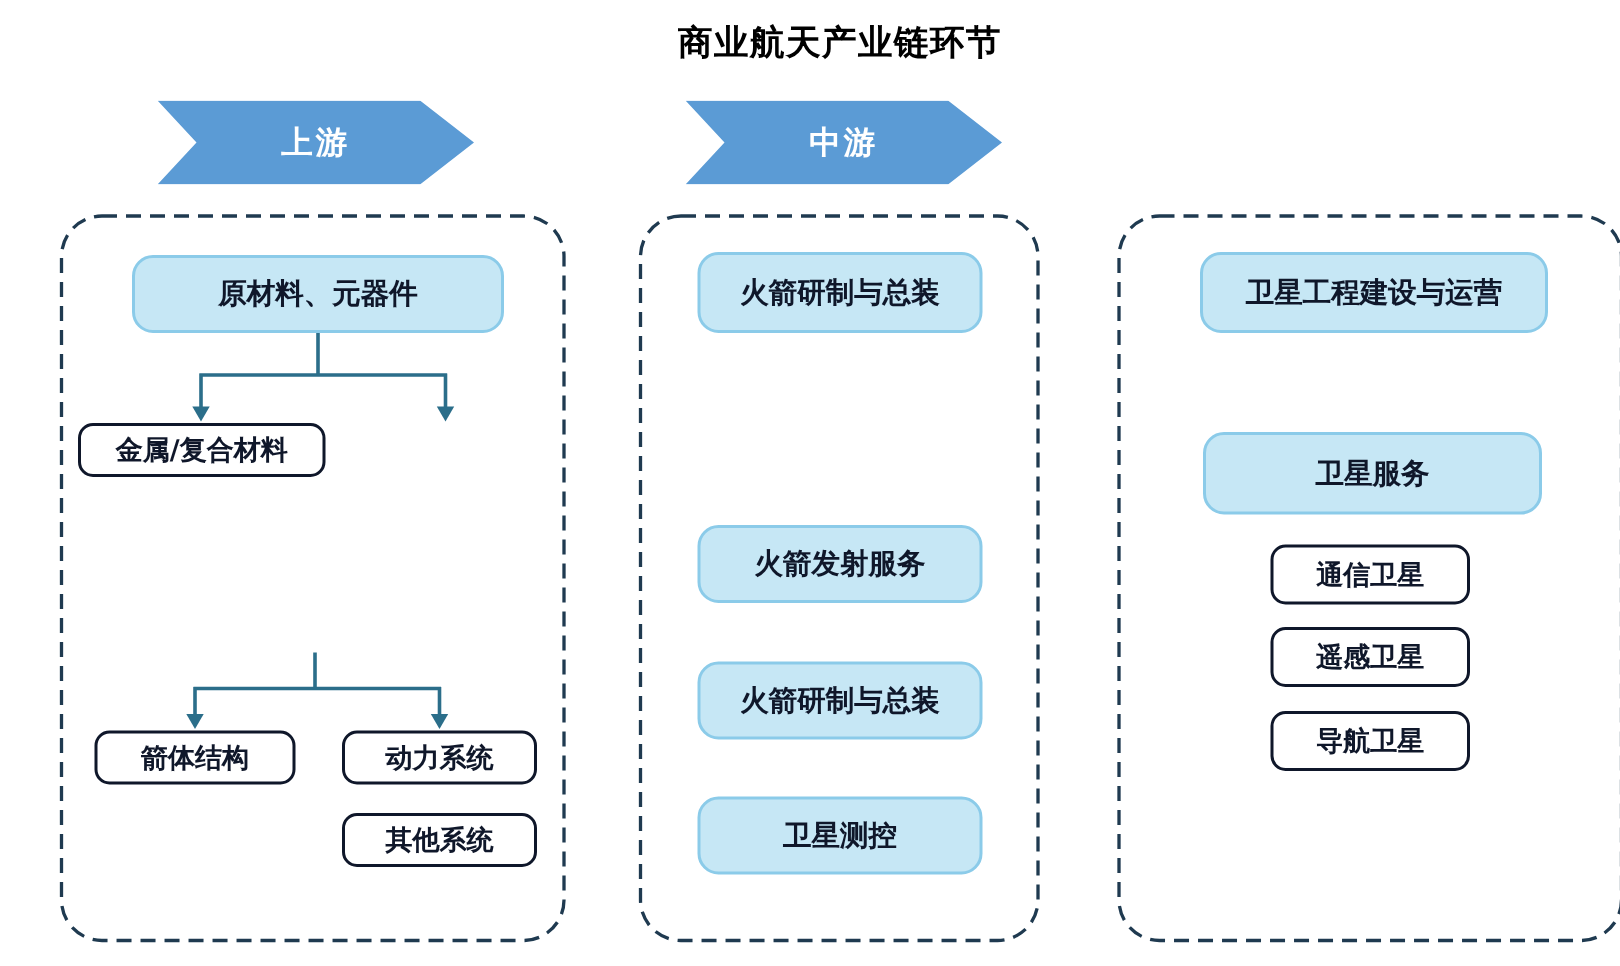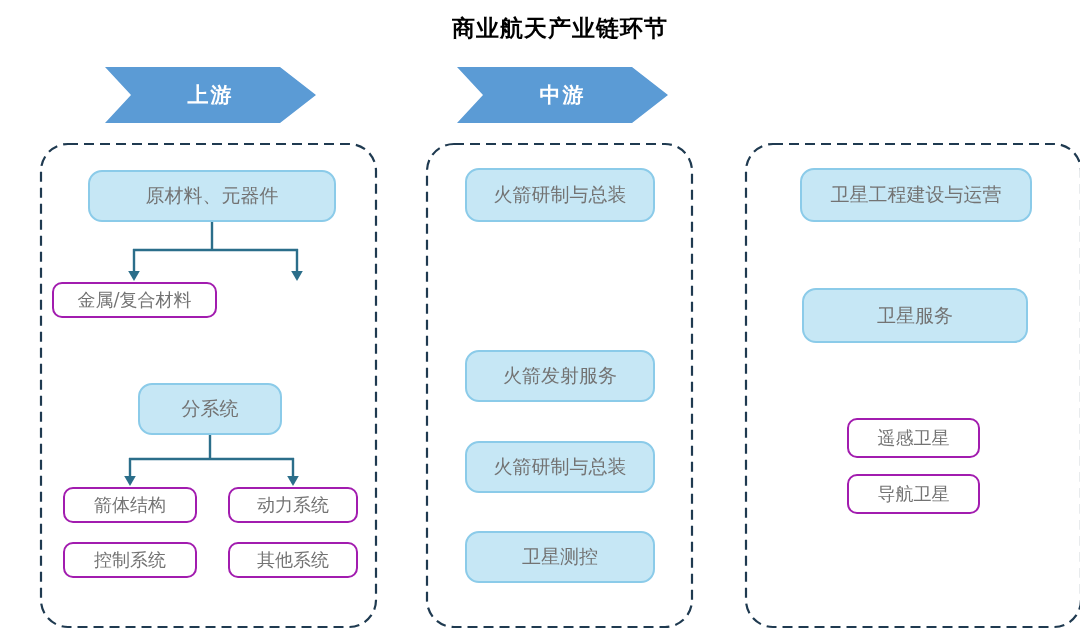--- a/index.html
+++ b/index.html
@@ -23,32 +23,32 @@
     clip-path:polygon(0 0, calc(100% - 36px) 0, 100% 50%, calc(100% - 36px) 100%, 0 100%, 26px 50%);
     display:flex;align-items:center;justify-content:center;
   }
   .banner span{
     color:#ffffff;font-size:21px;font-weight:700;letter-spacing:2px;font-family:Liberation Serif, serif;
   }
   .box{
     position:absolute;
     display:flex;align-items:center;justify-content:center;
     text-align:right;
-    font-weight:400;color:#737373;
+    font-weight:700;color:#0f172a;
     box-sizing:border-box;
   }
   .box.filled{
     background:#c6e7f5;
     border:2px solid #8bcbe9;
     border-radius:14px;
     font-size:19px;
   }
   .box.white{
     background:#ffffff;
-    border:2px solid #a21caf;
+    border:2px solid #0f172a;
     border-radius:10px;
     font-size:18px;
   }
   svg.overlay{
     position:absolute;left:0;top:0;
     pointer-events:none;
   }
 </style>
 </head>
 <body>
@@ -82,29 +82,28 @@
     </g>
     <g fill="#2b6e8a" stroke="none">
       <path d="M104.2 476 L115.8 476 L110 486 Z"></path>
       <path d="M267.2 476 L278.8 476 L273 486 Z"></path>
     </g>
   </svg>
 
   <div class="box filled" style="left:68px;top:170px;width:248px;height:52px">原材料、元器件</div>
   <div class="box white" style="left:32px;top:282px;width:165px;height:36px">金属/复合材料</div>
 
-  <div class="box filled" style="left:118px;top:383px;width:144px;height:52px">分系统</div>
   <div class="box white" style="left:43px;top:487px;width:134px;height:36px">箭体结构</div>
   <div class="box white" style="left:208px;top:487px;width:130px;height:36px">动力系统</div>
-  <div class="box white" style="left:43px;top:542px;width:134px;height:36px">控制系统</div>
   <div class="box white" style="left:208px;top:542px;width:130px;height:36px">其他系统</div>
 
   <div class="box filled" style="left:445px;top:168px;width:190px;height:54px">火箭研制与总装</div>
   <div class="box filled" style="left:445px;top:350px;width:190px;height:52px">火箭发射服务</div>
   <div class="box filled" style="left:445px;top:441px;width:190px;height:52px">火箭研制与总装</div>
   <div class="box filled" style="left:445px;top:531px;width:190px;height:52px">卫星测控</div>
 
   <div class="box filled" style="left:780px;top:168px;width:232px;height:54px">卫星工程建设与运营</div>
   <div class="box filled" style="left:782px;top:288px;width:226px;height:55px">卫星服务</div>
+  <div class="box white" style="left:827px;top:363px;width:133px;height:40px">通信卫星</div>
   <div class="box white" style="left:827px;top:418px;width:133px;height:40px">遥感卫星</div>
   <div class="box white" style="left:827px;top:474px;width:133px;height:40px">导航卫星</div>
 
 </div>
 
 </body></html>

